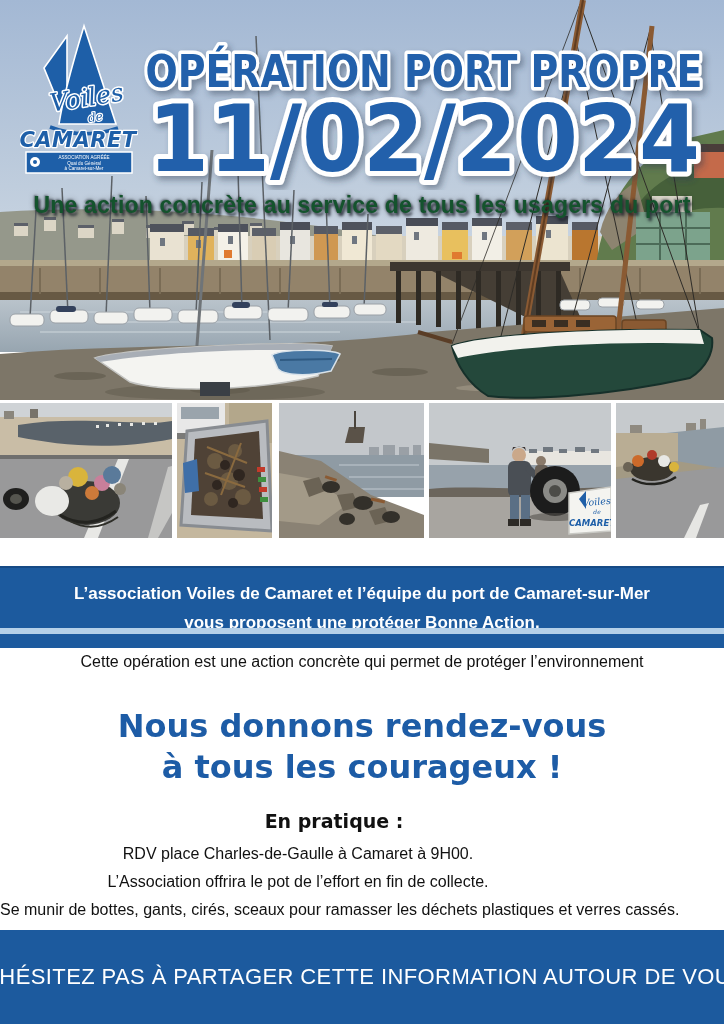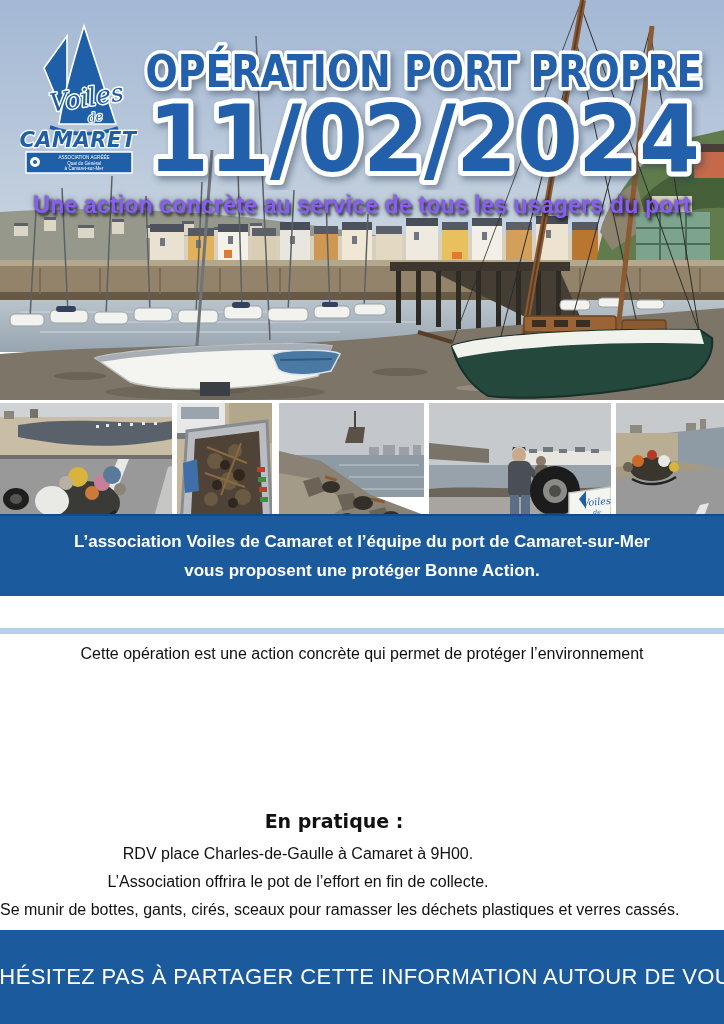--- a/index.html
+++ b/index.html
@@ -7,40 +7,40 @@
     position:relative;width:724px;height:1024px;margin:0 auto;
     overflow:hidden;background:#ffffff;
     font-family:"Liberation Sans",sans-serif;
   }
   
   .hero{position:absolute;left:0;top:0;width:724px;height:400px;}
   .hero svg{display:block;}
   .title-layer{position:absolute;left:0;top:0;width:724px;height:190px;pointer-events:none;}
   .hero-caption{
     position:absolute;left:0;top:192px;width:724px;text-align:center;
-    font-size:23px;font-weight:bold;color:#8b5cf6;letter-spacing:.2px;
+    font-size:23px;font-weight:bold;color:#14532d;letter-spacing:.2px;
     text-shadow:2px 3px 3px rgba(25,30,40,.85),-1px -1px 2px rgba(25,30,40,.45),0 0 6px rgba(0,0,0,.35);
     white-space:nowrap;
   }
   .logo{position:absolute;left:20px;top:22px;width:118px;height:152px;}
   
   .thumbs{position:absolute;left:0;top:403px;width:724px;height:135px;display:flex;}
   .thumb{height:135px;flex:none;}
   .thumb svg{display:block;}
   .g1{margin-right:5px}.g2{margin-right:7px}.g3{margin-right:5px}.g4{margin-right:5px}
   
   .band1{
-    position:absolute;left:0;top:514px;width:724px;height:82px;
+    position:absolute;left:0;top:566px;width:724px;height:82px;
     background:#1c5a9e;border-top:2px solid #164a85;box-sizing:border-box;
     display:flex;flex-direction:column;justify-content:center;align-items:center;
   }
   .band1 p{margin:0;line-height:29px;font-size:17px;font-weight:bold;color:#ffffff;white-space:nowrap;}
   .light-strip{position:absolute;left:0;top:628px;width:724px;height:6px;background:#b5d0e8;}
   .intro{position:absolute;left:0;top:640px;width:724px;text-align:center;}
-  .intro p{margin:0;line-height:27px;font-size:16px;color:#111111;white-space:nowrap;}
+  .intro p{margin:8px;line-height:27px;font-size:16px;color:#111111;white-space:nowrap;}
   .cta{position:absolute;left:0;top:706px;width:724px;text-align:center;
     font-family:"DejaVu Sans",sans-serif;}
   .cta p{margin:0;line-height:41px;font-size:32px;font-weight:bold;color:#1d5ca6;white-space:nowrap;}
   .pratique-h{position:absolute;left:0;top:810px;width:668px;text-align:center;
     font-family:"DejaVu Sans",sans-serif;font-size:19px;font-weight:bold;color:#111111;}
   .pratique-items{position:absolute;left:0;top:840px;width:596px;text-align:center;}
   .pratique-items p{margin:0;line-height:28px;font-size:16px;color:#111111;white-space:nowrap;}
   .footer-band{
     position:absolute;left:0;top:930px;width:724px;height:94px;background:#1c5a9e;
     display:flex;align-items:center;justify-content:center;
@@ -493,20 +493,22 @@
     <p>L’association Voiles de Camaret et l’équipe du port de Camaret-sur-Mer</p>
     <p>vous proposent une protéger Bonne Action.</p>
   </div>
   <div class="light-strip"></div>
 
   <div class="intro">
     <p>Cette opération est une action concrète qui permet de protéger l’environnement</p>
   </div>
 
   <div class="cta">
+    <p>Nous donnons rendez-vous</p>
+    <p>à tous les courageux !</p>
   </div>
 
   <div class="pratique-h">En pratique :</div>
   <div class="pratique-items">
     <p>RDV place Charles-de-Gaulle à Camaret à 9H00.</p>
     <p>L’Association offrira le pot de l’effort en fin de collecte.</p>
     <p>Se munir de bottes, gants, cirés, sceaux pour ramasser les déchets plastiques et verres cassés.</p>
   </div>
 
   <div class="footer-band">

